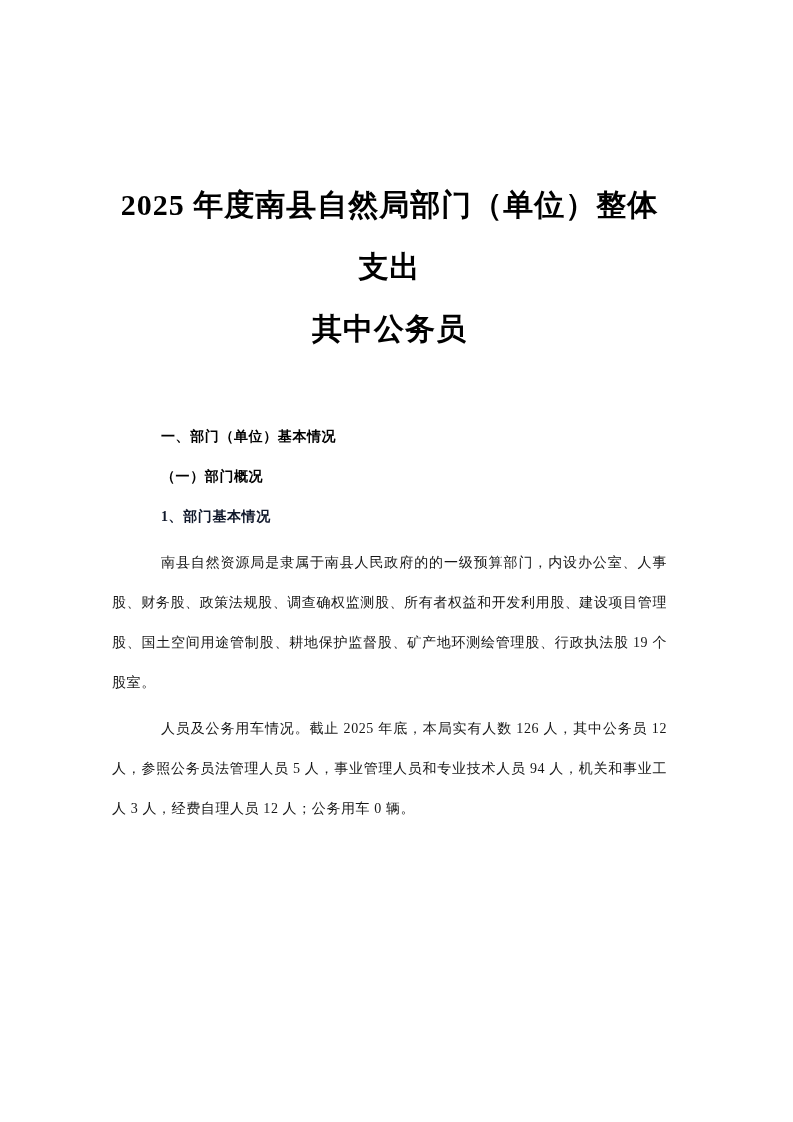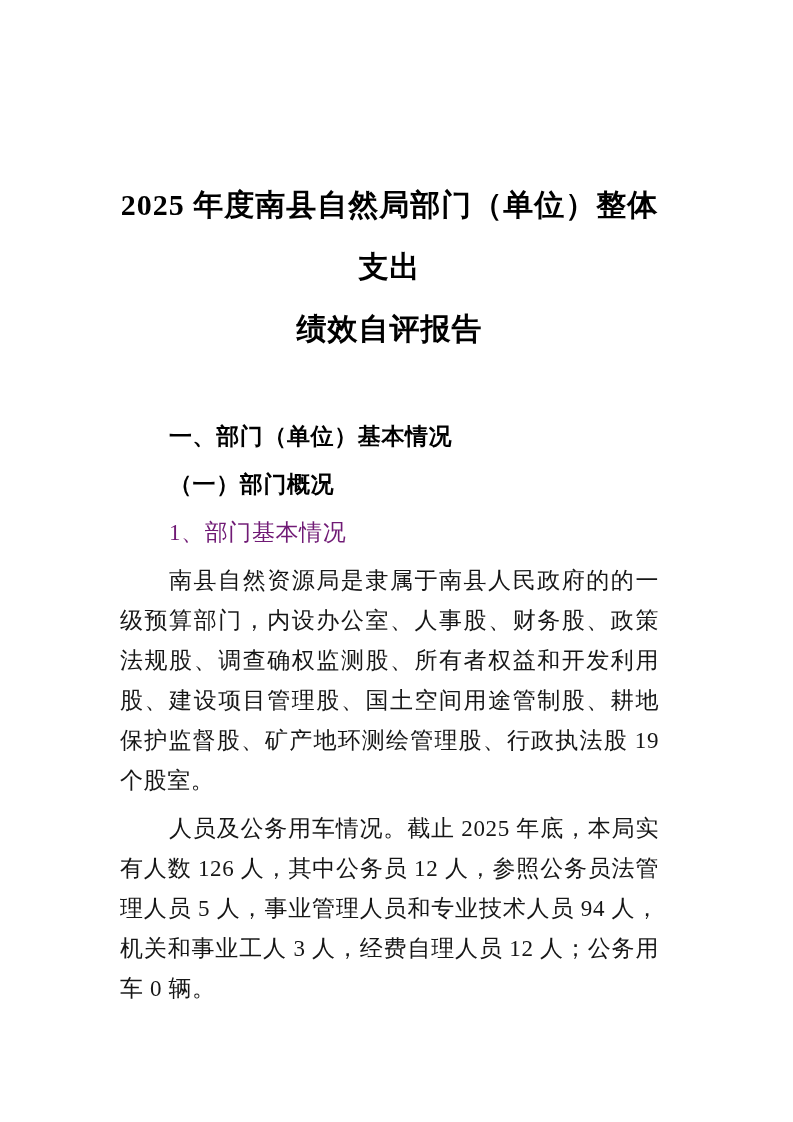--- a/index.html
+++ b/index.html
@@ -24,48 +24,48 @@
     font-weight: 700;
     line-height: 62px;
     text-align: center;
     letter-spacing: 1px;
     color: #000000;
   }
   .title-line {
     display: block;
   }
   .doc-body p {
-    margin: 8px;
-    font-size: 23px;
+    margin: 0;
+    font-size: 14px;
     line-height: 40px;
     text-indent: 49px;
     text-align: justify;
     letter-spacing: 0.6px;
   }
   .heading-1, .heading-2 {
     font-weight: 700;
     color: #000000;
   }
   .heading-3 {
-    font-weight: 400;
-    color: #701a75;
+    font-weight: 700;
+    color: #0f172a;
   }
   .para {
     margin-top: 6px !important;
     font-weight: 400;
     color: #161616;
   }
 </style>
 </head>
 <body>
 
 <div class="page">
   <h1 class="doc-title">
     <span class="title-line">2025 年度南县自然局部门（单位）整体支出</span>
-    <span class="title-line">绩效自评报告</span>
+    <span class="title-line">其中公务员</span>
   </h1>
 
   <div class="doc-body">
     <p class="heading-1">一、部门（单位）基本情况</p>
     <p class="heading-2">（一）部门概况</p>
     <p class="heading-3">1、部门基本情况</p>
     <p class="para">南县自然资源局是隶属于南县人民政府的的一级预算部门，内设办公室、人事股、财务股、政策法规股、调查确权监测股、所有者权益和开发利用股、建设项目管理股、国土空间用途管制股、耕地保护监督股、矿产地环测绘管理股、行政执法股 19 个股室。</p>
     <p class="para">人员及公务用车情况。截止 2025 年底，本局实有人数 126 人，其中公务员 12 人，参照公务员法管理人员 5 人，事业管理人员和专业技术人员 94 人，机关和事业工人 3 人，经费自理人员 12 人；公务用车 0 辆。</p>
   </div>
 </div>

